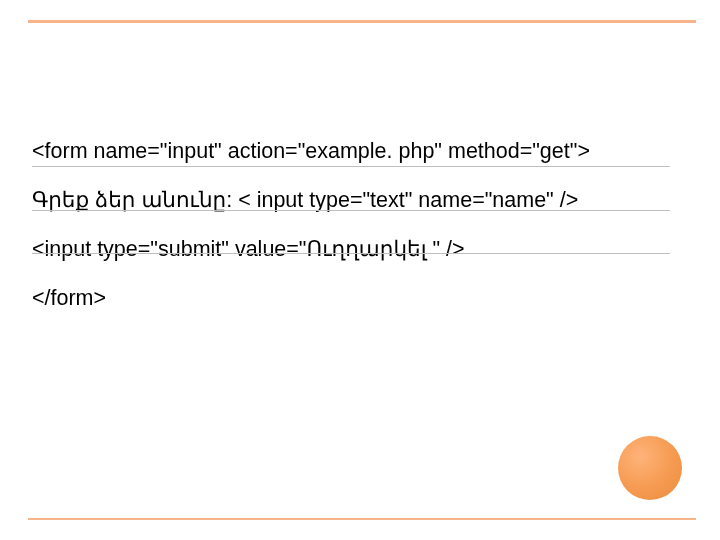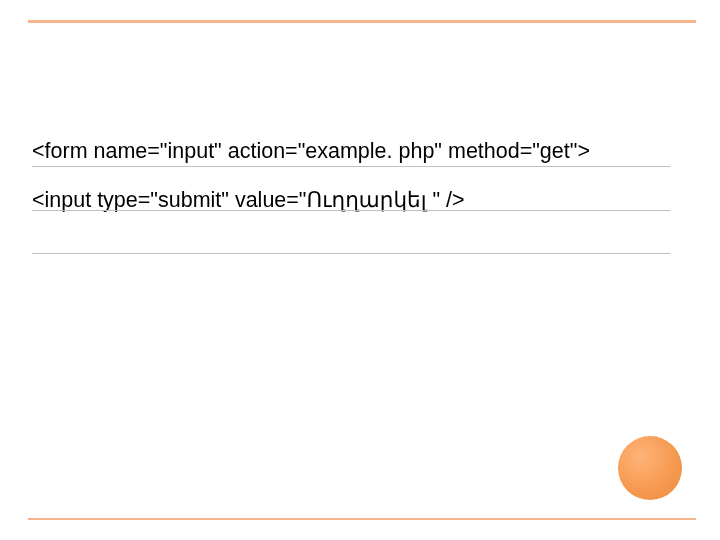--- a/index.html
+++ b/index.html
@@ -59,21 +59,23 @@
 </style>
 </head>
 <body>
 
 <div class="slide">
 
   <div class="accent-line al-top"></div>
 
   <div class="text-area">
     <p class="code-line">&lt;form name="input" action="example. php" method="get"&gt;</p>
+    <p class="code-line">Գրեք ձեր անունը: &lt;  input type="text" name="name" /&gt;</p>
     <p class="code-line">&lt;input type="submit" value="Ուղղարկել " /&gt;</p>
+    <p class="code-line">&lt;/form&gt;</p>
   </div>
 
   <div class="underline-bar ub1"></div>
   <div class="underline-bar ub2"></div>
   <div class="underline-bar ub3"></div>
 
   <div class="accent-line al-bottom"></div>
   <div class="circle"></div>
 
 </div>

